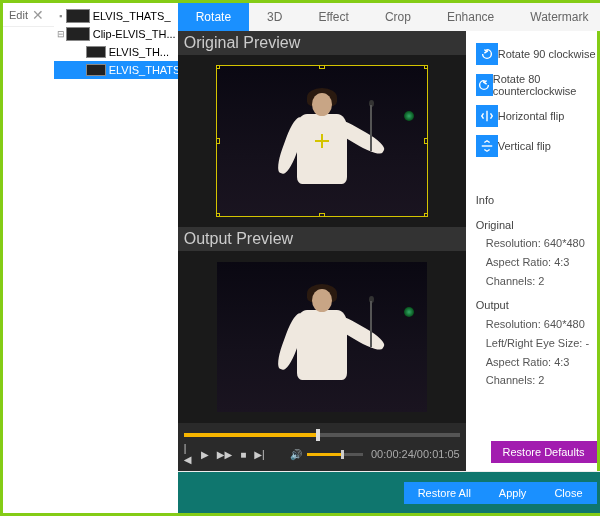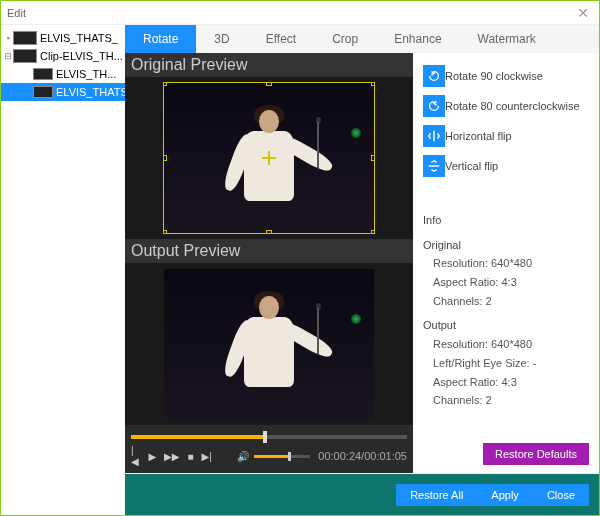--- a/index.html
+++ b/index.html
@@ -1,17 +1,17 @@
 <!DOCTYPE html>
 <html><head>
 <meta charset="utf-8">
 <style>
 * { box-sizing: border-box; margin: 0; padding: 0; font-family: "Segoe UI", Arial, sans-serif; }
 body { background: #fff; width: 600px; height: 516px; overflow: hidden; }
-.window { width: 600px; height: 516px; display: flex; flex-direction: column; border: 1px solid #84cc16; }
+.window { width: 600px; height: 516px; display: flex; flex-direction: row; border: 3px solid #84cc16; }
 .titlebar { height: 24px; display: flex; align-items: center; padding: 0 6px; font-size: 11px; color: #666; border-bottom: 1px solid #eee; }
 .titlebar .title { flex: 1; }
 .titlebar .close { font-size: 14px; color: #999; cursor: pointer; padding: 0 4px; }
 .body { flex: 1; display: flex; min-height: 0; }
 .tree { width: 124px; background: #fff; font-size: 11px; padding-top: 4px; }
 .tree-row { display: flex; align-items: center; height: 18px; padding-left: 2px; cursor: pointer; white-space: nowrap; overflow: hidden; }
 .tree-row.selected { background: #1a90ff; color: #fff; }
 .tree-row .toggle { width: 10px; text-align: center; color: #888; font-size: 9px; flex-shrink: 0; }
 .tree-row .thumb { width: 24px; height: 14px; background: #222; margin-right: 3px; flex-shrink: 0; position: relative; border: 1px solid #888; }
 .tree-row .thumb.inner { width: 20px; height: 12px; margin-left: 14px; }

